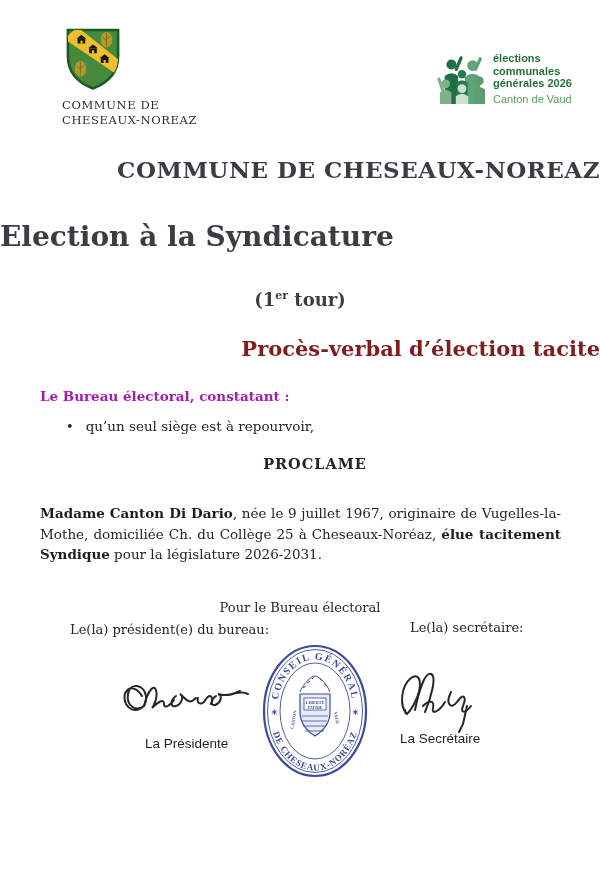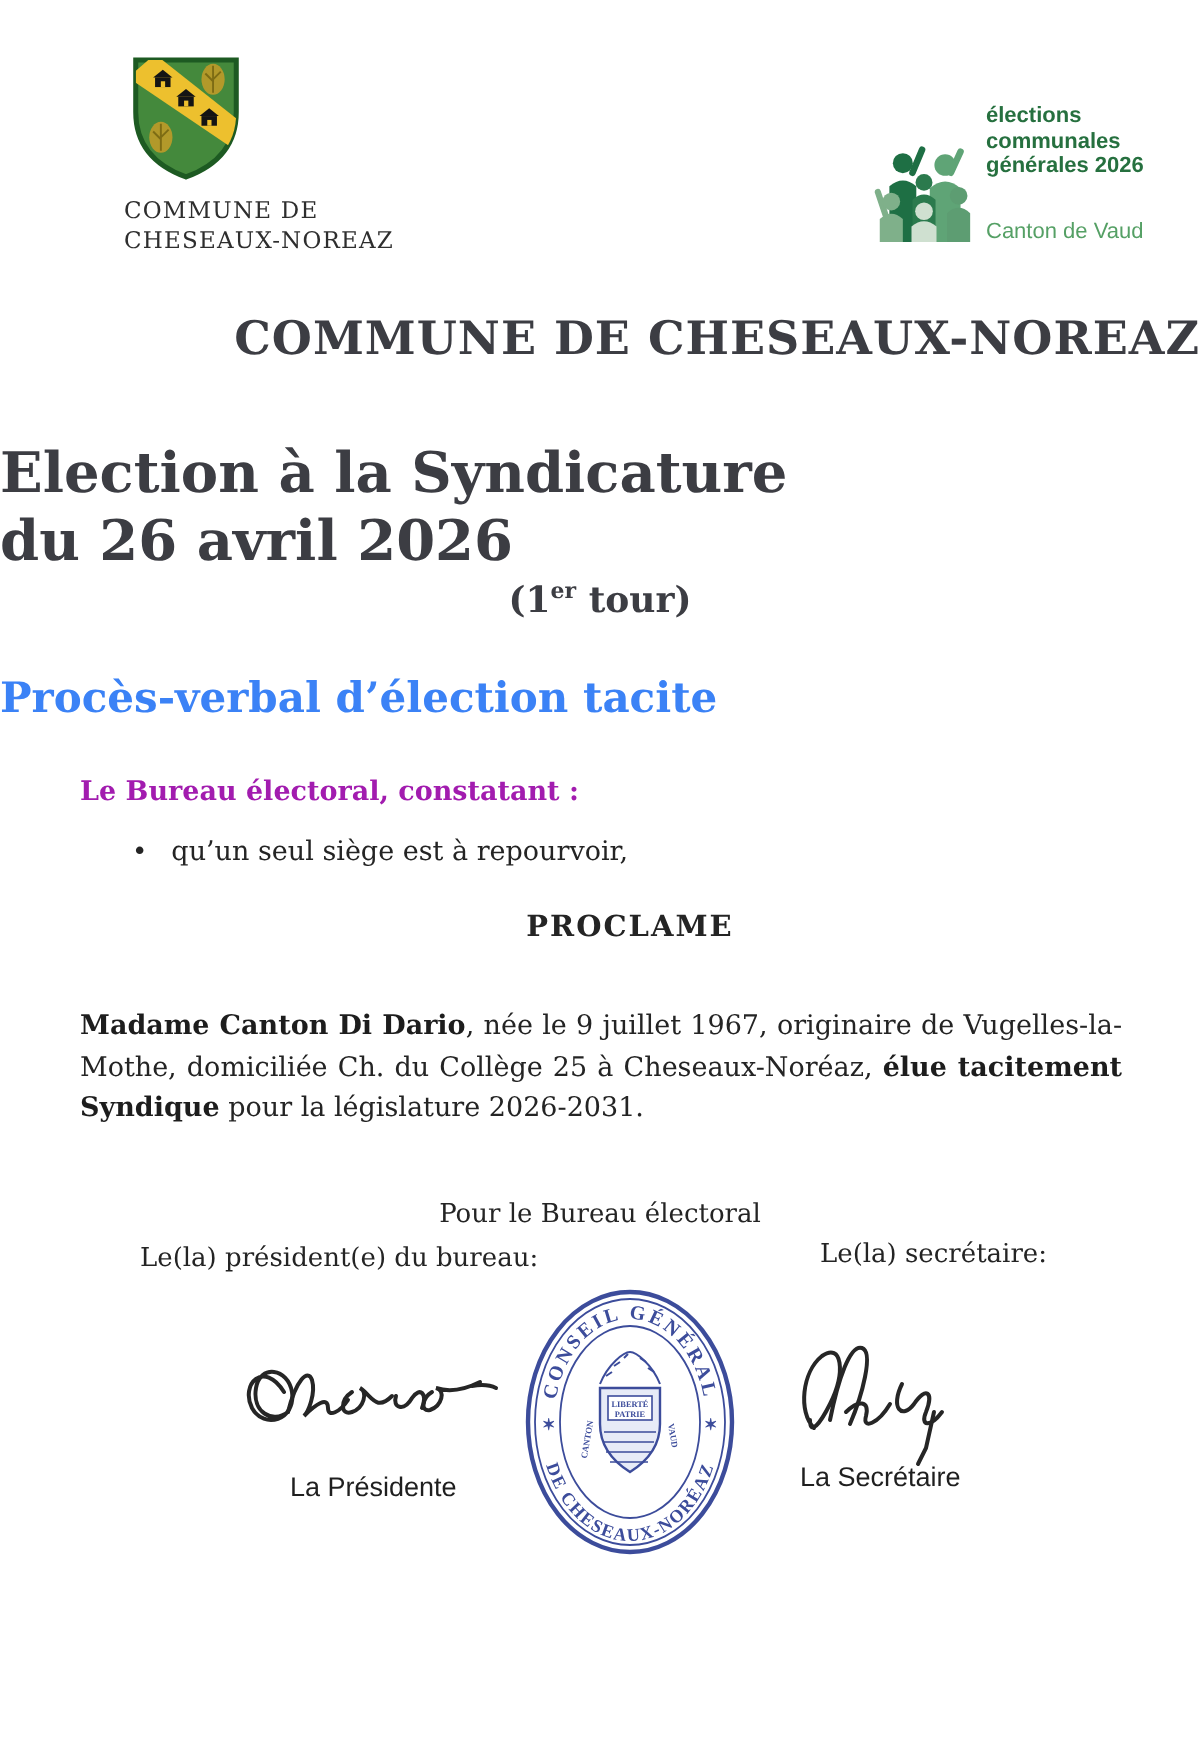--- a/index.html
+++ b/index.html
@@ -13,27 +13,27 @@
     overflow:hidden;
   }
   .abs{position:absolute;}
   
   .crest-svg{left:64px;top:27px;width:58px;height:64px;}
   .crest-caption{left:62px;top:98px;font-size:11.5px;line-height:15px;letter-spacing:0.6px;color:#2e2e2e;}
   .elections-logo{left:437px;top:52px;display:flex;align-items:flex-end;gap:6px;}
   .logo-people{width:50px;height:52px;flex:0 0 auto;}
   .logo-text{font-family:"Liberation Sans", sans-serif;font-size:11px;line-height:12.5px;}
   .logo-text .bold-green{font-weight:bold;color:#26703f;}
-  .logo-text .light-green{color:#55a065;margin-top:20px;}
+  .logo-text .light-green{color:#55a065;margin-top:3px;}
   
   .h1-commune{left:0;right:0;top:156px;text-align:right;font-size:23px;font-weight:bold;color:#3c3d43;letter-spacing:0.5px;}
   .h2-election{left:0;right:0;top:220px;font-size:28px;line-height:34px;font-weight:bold;color:#3c3d43;}
   .h2-tour{left:0;right:0;top:289px;text-align:center;font-size:18px;font-weight:bold;color:#3c3d43;}
   .h2-tour sup{font-size:11px;}
-  .h3-proces{left:0;right:0;top:336px;text-align:left;font-size:21px;font-weight:bold;color:#3b82f6;}
+  .h3-proces{left:0;right:0;top:336px;text-align:right;font-size:21px;font-weight:bold;color:#7f1d1d;}
   
   .intro{left:40px;top:388px;font-size:13.5px;color:#a21caf;font-weight:bold;}
   .bullet-line{left:66px;top:418px;font-size:13.5px;color:#242424;display:flex;align-items:baseline;}
   .bullet-dot{font-size:13px;margin-right:12px;}
   .proclame{left:0;right:0;top:455px;text-align:center;font-size:14.5px;font-weight:bold;letter-spacing:1px;color:#242424;padding-left:30px;}
   .paragraph{left:40px;width:521px;top:503px;font-size:13.5px;line-height:20.5px;text-align:justify;color:#242424;}
   .paragraph b{color:#1d1d1d;}
   
   .pour-bureau{left:0;right:0;top:600px;text-align:center;font-size:13px;color:#242424;}
   .pres-label{left:70px;top:622px;font-size:13px;color:#242424;}
@@ -119,21 +119,20 @@
       <div class="bold-green">communales</div>
       <div class="bold-green">générales 2026</div>
       <div class="light-green">Canton de Vaud</div>
     </div>
   </div>
 
   <div class="abs h1-commune">COMMUNE DE CHESEAUX-NOREAZ</div>
 
   <div class="abs h2-election">
     <div>Election à la Syndicature</div>
-    <div>du 26 avril 2026</div>
   </div>
 
   <div class="abs h2-tour"><span>(1</span><sup>er</sup><span> tour)</span></div>
 
   <div class="abs h3-proces">Procès-verbal d’élection tacite</div>
 
   <div class="abs intro">Le Bureau électoral, constatant :</div>
 
   <div class="abs bullet-line">
     <span class="bullet-dot">•</span>

